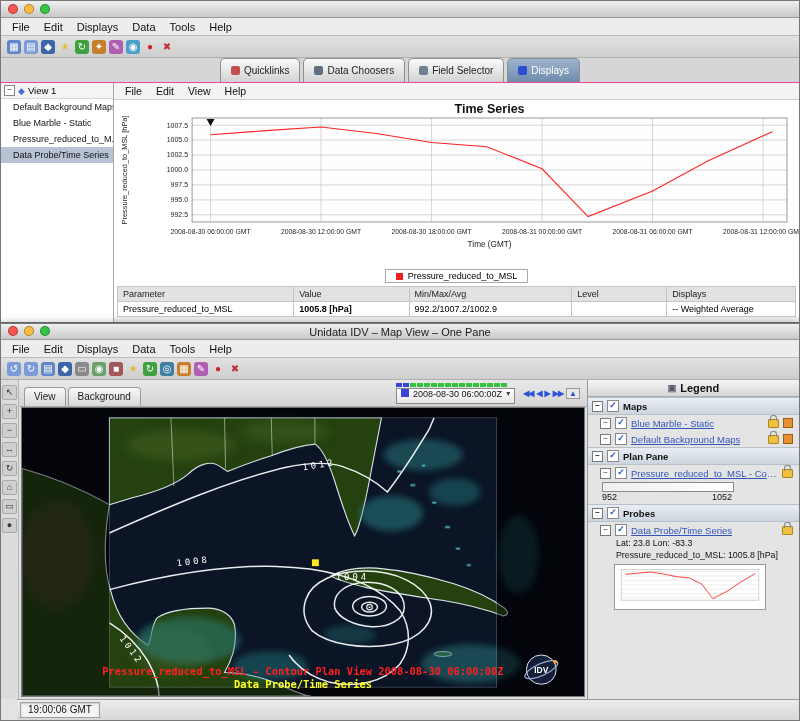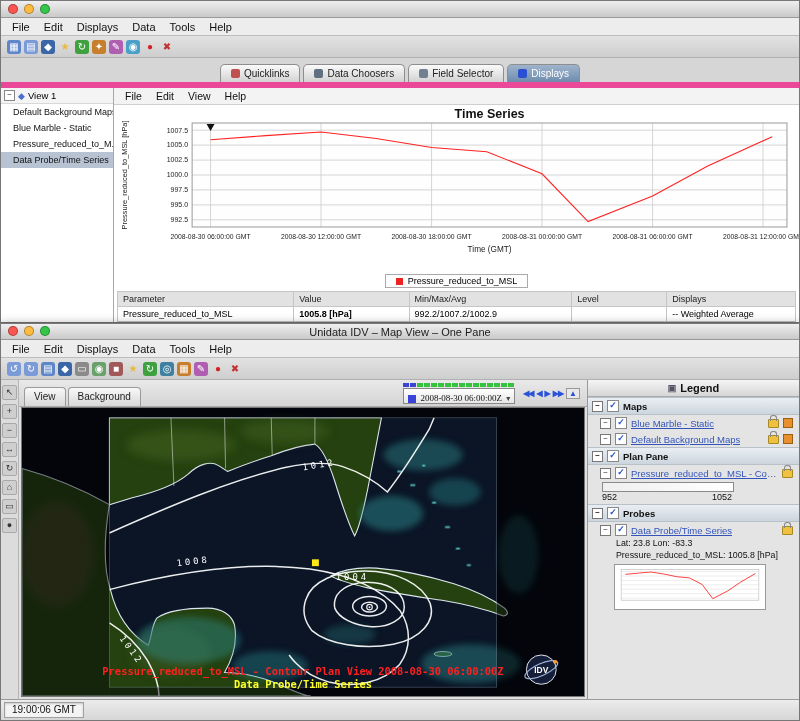--- a/index.html
+++ b/index.html
@@ -20,22 +20,22 @@
     display:flex;align-items:center;padding-left:4px;}
   .menubar .menu-item{font-size:11px;padding:0 7px;color:#111;}
   .menubar.inner{height:16px;flex:0 0 16px;background:#f3f3f3;border-bottom:1px solid #cfcfcf;}
   .menubar.inner .menu-item{font-size:10.5px;}
 
   .toolbar{height:21px;flex:0 0 21px;background:linear-gradient(#e2e2e2,#cecece);
     border-bottom:1px solid #b0b0b0;display:flex;align-items:center;gap:3px;padding:0 6px;}
   .ticon{display:inline-block;width:14px;height:14px;line-height:14px;border-radius:3px;
     font-size:10px;text-align:center;color:#fff;}
 
-  .tabrow{height:24px;flex:0 0 24px;background:#d6d6d6;border-bottom:6px solid #ec4899;
-    display:flex;justify-content:center;align-items:flex-end;gap:3px;}
+  .tabrow{height:24px;flex:0 0 24px;background:#d6d6d6;border-bottom:1px solid #ec4899;
+    display:flex;justify-content:center;gap:3px;}
   .tab{font-size:10px;padding:3px 10px;border:1px solid #8e8e8e;border-bottom:none;
     border-radius:5px 5px 0 0;background:linear-gradient(#fafafa,#d2d2d2);display:flex;
     gap:4px;align-items:center;color:#222;}
   .tab.active{background:linear-gradient(#9fb4cc,#6e8cae);color:#fff;}
   .tabicon{width:9px;height:9px;display:inline-block;border-radius:2px;}
 
   .dash-body{display:flex;flex:1;min-height:0;}
   .tree{width:112px;flex:0 0 112px;background:#fff;border-right:1px solid #a8a8a8;font-size:9px;overflow:hidden;}
   .tree-header{padding:2px 3px;border-bottom:1px solid #d8d8d8;background:#f4f4f4;display:flex;
     align-items:center;gap:3px;font-size:9.5px;white-space:nowrap;}
@@ -64,22 +64,22 @@
     background:#cfcfcf;border:1px solid #a9a9a9;border-radius:2px;display:inline-block;}
   .map-pane{flex:1;min-width:0;background:#e0e0e0;display:flex;flex-direction:column;}
   .map-topbar{height:26px;flex:0 0 26px;display:flex;align-items:center;gap:8px;padding:0 5px;
     background:linear-gradient(#e9e9e9,#d4d4d4);border-bottom:1px solid #aaa;}
   .maptabs{display:flex;gap:2px;align-items:flex-end;align-self:flex-end;}
   .vtab{font-size:10px;padding:3px 9px 4px;border:1px solid #9a9a9a;border-bottom:none;
     border-radius:4px 4px 0 0;background:linear-gradient(#f8f8f8,#d8d8d8);color:#222;}
   .time-group{margin-left:auto;display:flex;flex-direction:column;gap:1px;}
   .seg-strip{display:flex;gap:1px;height:4px;}
   .seg{width:6px;height:4px;display:inline-block;}
-  .time-dd{display:flex;align-items:flex-end;gap:4px;font-size:9px;border:1px solid #888;
-    background:linear-gradient(#fff,#e6e6e6);padding:0 4px;height:14px;color:#111;font-family:Liberation Serif, serif;}
+  .time-dd{display:flex;align-items:flex-start;gap:4px;font-size:9px;border:1px solid #888;
+    background:linear-gradient(#fff,#e6e6e6);padding:0 4px;height:14px;color:#111;}
   .dd-chip{width:8px;height:8px;background:#3a44d8;display:inline-block;}
   .dd-arrow{color:#444;font-size:8px;}
   .vcr{display:flex;gap:3px;align-items:center;padding-right:2px;}
   .vcrbtn{color:#2a52d8;font-size:8px;font-weight:bold;letter-spacing:-1px;}
   .vcrbtn:last-child{border:1px solid #999;background:#e8e8e8;padding:0 2px;letter-spacing:0;}
   .map-canvas{flex:1;min-height:0;margin:0 2px 2px 2px;border:1px solid #777;position:relative;background:#000;}
   .map-canvas svg{position:absolute;inset:0;width:100%;height:100%;}
 
   .legend-panel{width:211px;flex:0 0 211px;border-left:1px solid #999;background:#e4e4e4;
     display:flex;flex-direction:column;font-size:9.5px;overflow:hidden;}
@@ -101,21 +101,21 @@
     border:1.5px solid #888;border-bottom:none;border-radius:3px 3px 0 0;}
   .l-ico{width:8px;height:8px;flex:0 0 8px;background:#e89030;border:1px solid #9a6010;}
   .sub{padding:0 6px 2px 28px;font-size:8.8px;color:#111;white-space:nowrap;}
   .cbar{height:8px;width:130px;margin:1px 8px 0 14px;background:linear-gradient(90deg,#efefef,#ffffff);
     border:1px solid #8a8a8a;}
   .cbar-labels{display:flex;justify-content:space-between;width:130px;margin:0 8px 2px 14px;font-size:9px;color:#111;}
   .thumb{width:150px;height:44px;background:#fff;border:1px solid #999;margin:2px 8px 4px 26px;}
   .thumb svg{display:block;width:100%;height:100%;}
 
   .statusbar{height:20px;flex:0 0 20px;background:linear-gradient(#ececec,#d6d6d6);
-    border-top:1px solid #9a9a9a;display:flex;align-items:center;gap:4px;padding:0 3px;font-size:10px;color:#111;}
+    border-top:1px solid #9a9a9a;display:flex;align-items:center;gap:4px;padding:0 3px;font-size:10px;color:#111;margin-left:16px;}
   .sbox{border:1px solid #a0a0a0;background:#f4f4f4;height:14px;line-height:14px;padding:0 7px;
     box-shadow:inset 0 1px 2px rgba(0,0,0,.18);white-space:nowrap;}
   .sbox.wide{flex:1;display:flex;gap:18px;}
 </style>
 </head>
 <body>
 
 <div class="window" id="dashboard">
   <div class="titlebar">
     <div class="lights">

